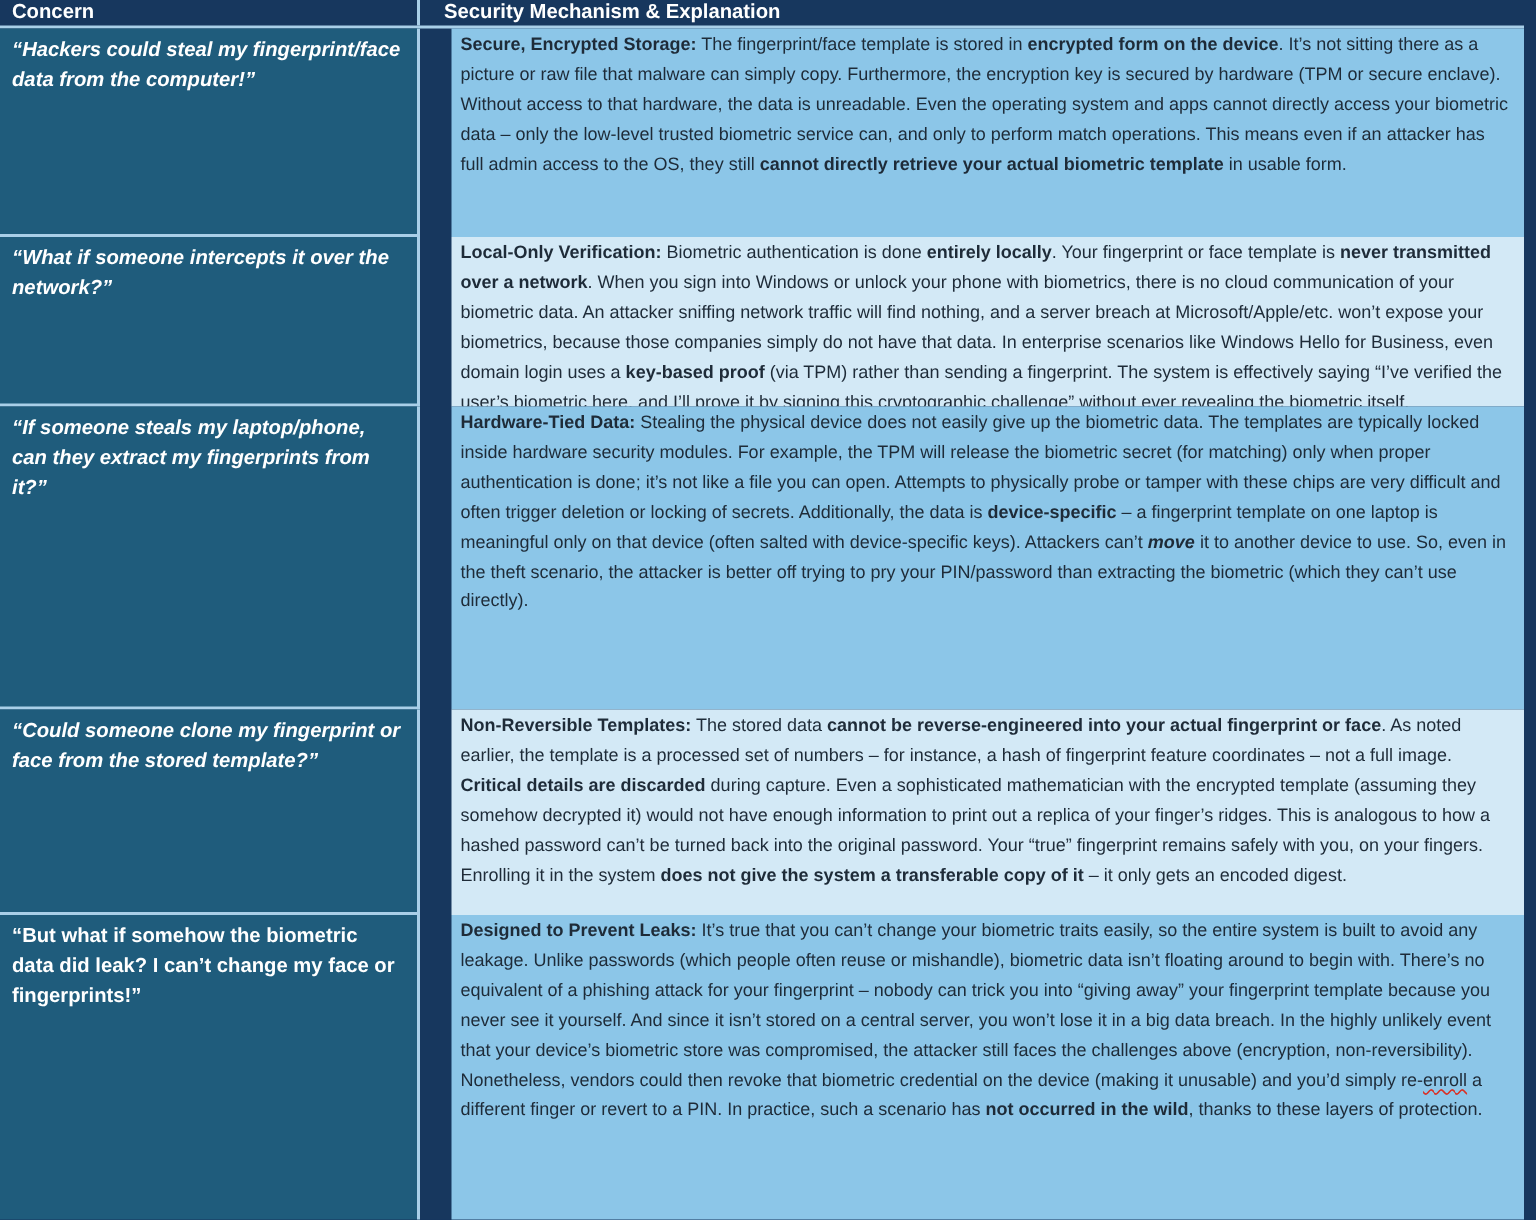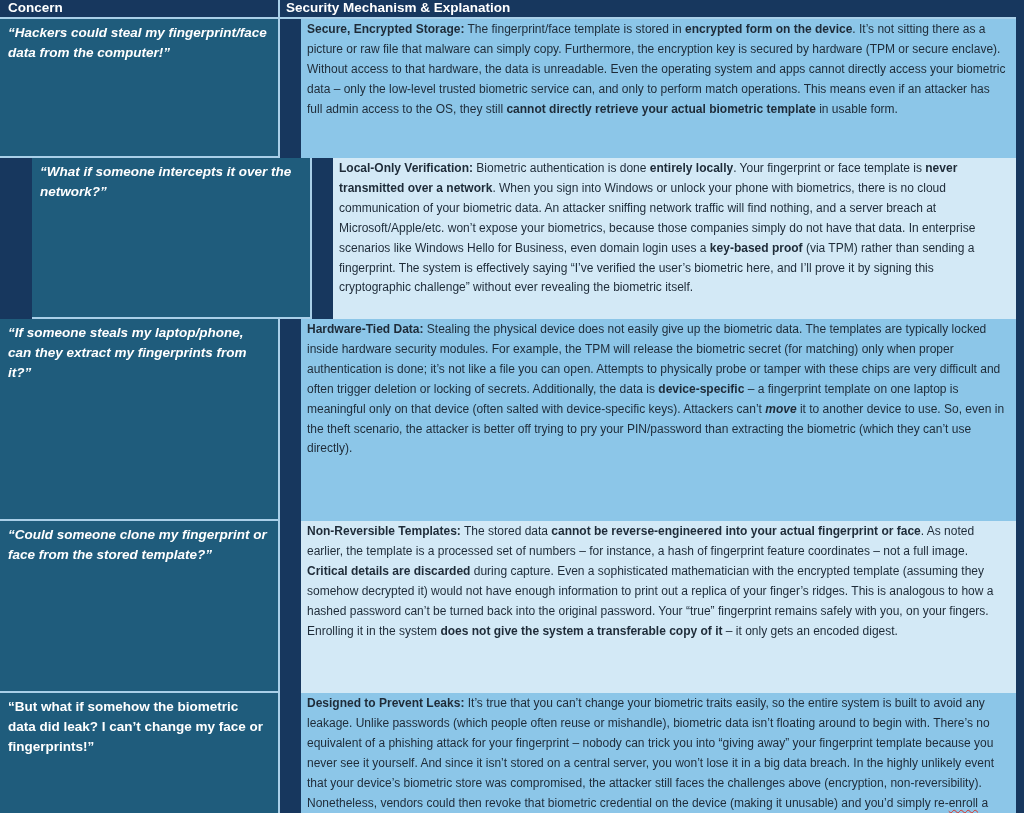--- a/index.html
+++ b/index.html
@@ -12,21 +12,21 @@
   .table{position:absolute;left:0;top:0;width:1016px;height:813px;}
   .right-edge{position:absolute;right:0;top:0;width:8px;height:100%;background:var(--right-edge,#17375E);}
 
   .header-row{
     display:grid;grid-template-columns:280px 1fr;height:19px;box-sizing:border-box;
     background:var(--header-bg,#17375E);
     border-bottom:2px solid var(--divider,#A9CFE8);
   }
   .hcell{color:var(--header-text,#FFFFFF);font-weight:700;font-size:13.5px;display:flex;align-items:flex-start;box-sizing:border-box;overflow:hidden;}
   .hcell.left{padding-left:8px;border-right:2px solid var(--divider,#A9CFE8);}
-  .hcell.right{padding-left:6px;}
+  .hcell.right{padding-left:16px;}
 
   .row{display:grid;grid-template-columns:280px 1fr;box-sizing:border-box;gap:21px;}
   .cell{box-sizing:border-box;overflow:hidden;}
   .concern{
     background:var(--concern-bg,#1F5C7C);
     color:var(--concern-text,#FFFFFF);
     font-weight:700;font-size:13.5px;line-height:20px;
     padding:4px 10px 0 8px;
     border-right:2px solid var(--divider,#A9CFE8);
     border-bottom:2px solid var(--divider,#A9CFE8);
@@ -60,29 +60,29 @@
     </div>
     <div class="hcell right">
       <span>Security Mechanism &amp; Explanation</span>
     </div>
   </div>
   <div id="rows">
       <div class="row tone-a" style="height: 139px;">
         <div class="cell concern it">“Hackers could steal my fingerprint/face data from the computer!”</div>
         <div class="cell explanation"><span class="b">Secure, Encrypted Storage:</span><span> The fingerprint/face template is stored in </span><span class="b">encrypted form on the device</span><span>. It’s not sitting there as a picture or raw file that malware can simply copy. Furthermore, the encryption key is secured by hardware (TPM or secure enclave). Without access to that hardware, the data is unreadable. Even the operating system and apps cannot directly access your biometric data – only the low-level trusted biometric service can, and only to perform match operations. This means even if an attacker has full admin access to the OS, they still </span><span class="b">cannot directly retrieve your actual biometric template</span><span> in usable form.</span></div>
       </div>
-      <div class="row tone-b" style="height: 161px; padding-left: 32px;">
+      <div class="row tone-b" style="height: 113px;">
         <div class="cell concern it">“What if someone intercepts it over the network?”</div>
         <div class="cell explanation"><span class="b">Local-Only Verification:</span><span> Biometric authentication is done </span><span class="b">entirely locally</span><span>. Your fingerprint or face template is </span><span class="b">never transmitted over a network</span><span>. When you sign into Windows or unlock your phone with biometrics, there is no cloud communication of your biometric data. An attacker sniffing network traffic will find nothing, and a server breach at Microsoft/Apple/etc. won’t expose your biometrics, because those companies simply do not have that data. In enterprise scenarios like Windows Hello for Business, even domain login uses a </span><span class="b">key-based proof</span><span> (via TPM) rather than sending a fingerprint. The system is effectively saying “I’ve verified the user’s biometric here, and I’ll prove it by signing this cryptographic challenge” without ever revealing the biometric itself.</span></div>
       </div>
       <div class="row tone-a" style="height: 202px;">
         <div class="cell concern it">“If someone steals my laptop/phone, can they extract my fingerprints from it?”</div>
         <div class="cell explanation"><span class="b">Hardware-Tied Data:</span><span> Stealing the physical device does not easily give up the biometric data. The templates are typically locked inside hardware security modules. For example, the TPM will release the biometric secret (for matching) only when proper authentication is done; it’s not like a file you can open. Attempts to physically probe or tamper with these chips are very difficult and often trigger deletion or locking of secrets. Additionally, the data is </span><span class="b">device-specific</span><span> – a fingerprint template on one laptop is meaningful only on that device (often salted with device-specific keys). Attackers can’t </span><span class="i">move</span><span> it to another device to use. So, even in the theft scenario, the attacker is better off trying to pry your PIN/password than extracting the biometric (which they can’t use directly).</span></div>
       </div>
-      <div class="row tone-b" style="height: 172px;">
+      <div class="row tone-b" style="height: 137px;">
         <div class="cell concern it">“Could someone clone my fingerprint or face from the stored template?”</div>
         <div class="cell explanation"><span class="b">Non-Reversible Templates:</span><span> The stored data </span><span class="b">cannot be reverse-engineered into your actual fingerprint or face</span><span>. As noted earlier, the template is a processed set of numbers – for instance, a hash of fingerprint feature coordinates – not a full image. </span><span class="b">Critical details are discarded</span><span> during capture. Even a sophisticated mathematician with the encrypted template (assuming they somehow decrypted it) would not have enough information to print out a replica of your finger’s ridges. This is analogous to how a hashed password can’t be turned back into the original password. Your “true” fingerprint remains safely with you, on your fingers. Enrolling it in the system </span><span class="b">does not give the system a transferable copy of it</span><span> – it only gets an encoded digest.</span></div>
       </div>
       <div class="row tone-a" style="height: 208px;">
         <div class="cell concern">“But what if somehow the biometric data did leak? I can’t change my face or fingerprints!”</div>
         <div class="cell explanation"><span class="b">Designed to Prevent Leaks:</span><span> It’s true that you can’t change your biometric traits easily, so the entire system is built to avoid any leakage. Unlike passwords (which people often reuse or mishandle), biometric data isn’t floating around to begin with. There’s no equivalent of a phishing attack for your fingerprint – nobody can trick you into “giving away” your fingerprint template because you never see it yourself. And since it isn’t stored on a central server, you won’t lose it in a big data breach. In the highly unlikely event that your device’s biometric store was compromised, the attacker still faces the challenges above (encryption, non-reversibility). Nonetheless, vendors could then revoke that biometric credential on the device (making it unusable) and you’d simply re-</span><span class="wavy">enroll</span><span> a different finger or revert to a PIN. In practice, such a scenario has </span><span class="b">not occurred in the wild</span><span>, thanks to these layers of protection.</span></div>
       </div>
     </div>
 </div>
 <div class="right-edge"></div>

